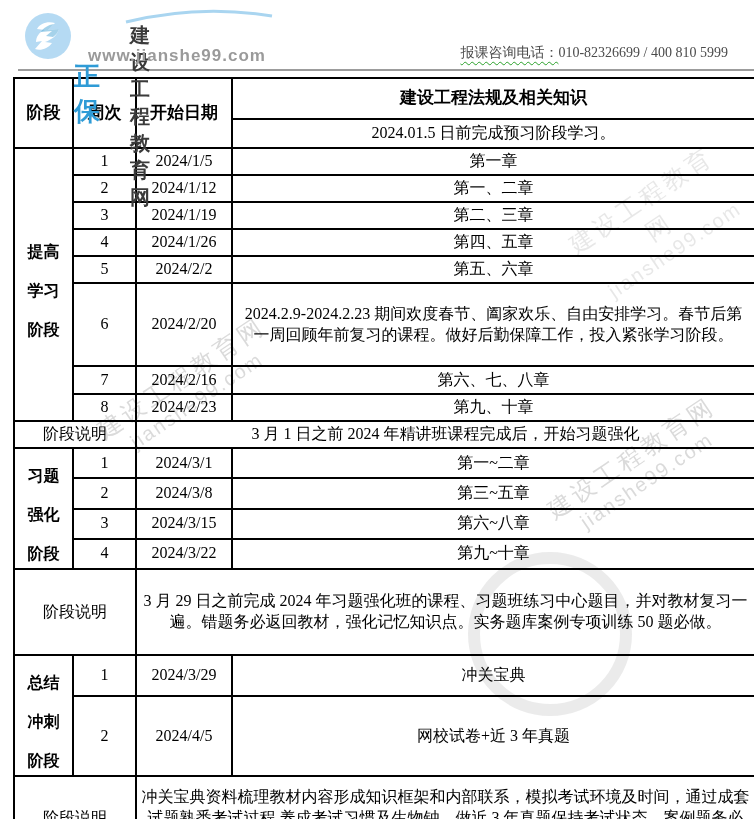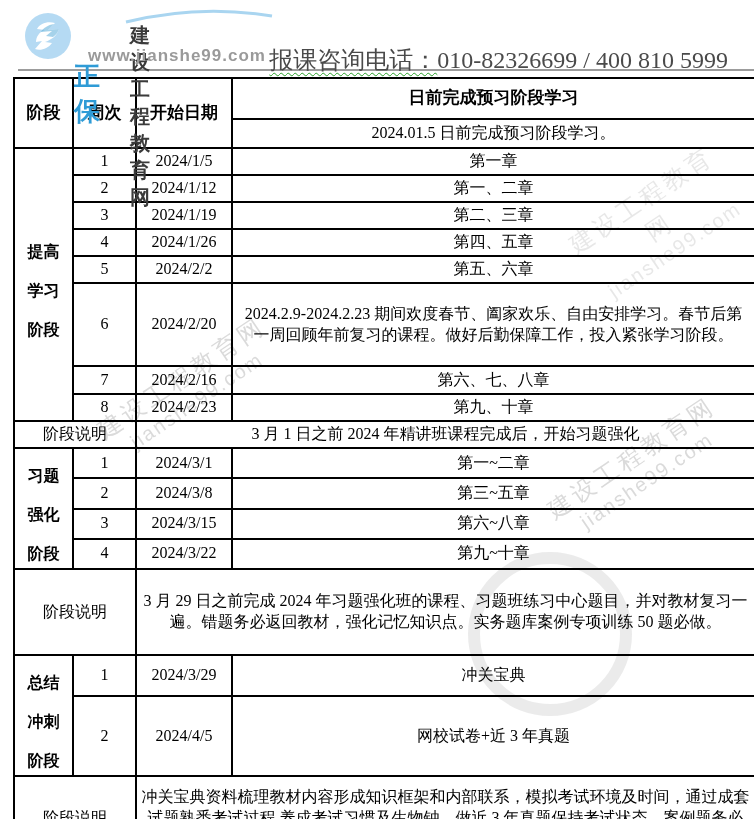--- a/index.html
+++ b/index.html
@@ -15,21 +15,21 @@
   .logo-circle{position:absolute;left:0;top:4px;}
   .brand-cn{position:absolute;left:50px;top:9px;font-size:26px;font-weight:bold;
     color:#2f9bd6;font-family:"Liberation Sans",sans-serif;margin-top:42px;}
   .brand-suffix{position:absolute;left:106px;top:14px;font-size:20px;font-weight:bold;
     color:#3a3a3a;font-family:"Liberation Sans",sans-serif;letter-spacing:1px;}
   .brand-arc{position:absolute;left:100px;top:0px;}
   .website{position:absolute;left:64px;top:38px;font-size:17px;font-weight:bold;
     color:#9a9a9a;font-family:"Liberation Sans",sans-serif;letter-spacing:1px;}
 
   .phone{position:absolute;top:44px;right:26px;z-index:2;
-    font-size:24px;color:#4a4a4a;white-space:nowrap;}
+    font-size:14px;color:#4a4a4a;white-space:nowrap;}
   .wavy{text-decoration-line:underline;text-decoration-style:wavy;
     text-decoration-color:#2aa12a;text-decoration-thickness:1px;text-underline-offset:4px;}
 
   .header-rule{position:absolute;left:18px;right:0;top:69px;height:2px;background:#9c9c9c;z-index:1;}
 
   
   .wm{position:absolute;z-index:0;pointer-events:none;color:#bdbdbd;opacity:.55;
     transform:rotate(-34deg);text-align:center;font-family:"Liberation Sans",sans-serif;}
   .wm .l1{font-size:24px;letter-spacing:4px;}
   .wm .l2{font-size:20px;letter-spacing:2px;}
@@ -101,21 +101,21 @@
         <col style="width:63px">
         <col style="width:96px">
         <col style="width:523px">
     </colgroup>
     <tbody>
 
       <tr class="r41">
         <th rowspan="2">阶段</th>
         <th rowspan="2">周次</th>
         <th rowspan="2">开始日期</th>
-        <th>日前完成预习阶段学习</th>
+        <th>建设工程法规及相关知识</th>
       </tr>
       <tr class="r29">
         <td>2024.01.5 日前完成预习阶段学习。</td>
       </tr>
 
       <tr class="r27">
         <td rowspan="8" class="stage">
           <div>提高</div>
           <div>学习</div>
           <div>阶段</div>

